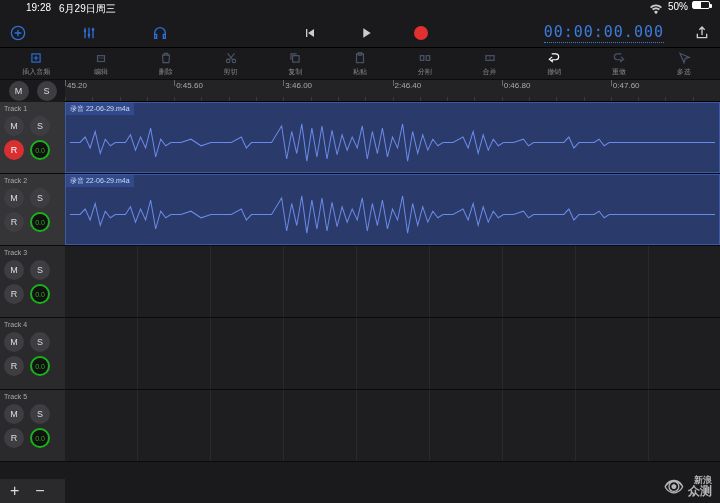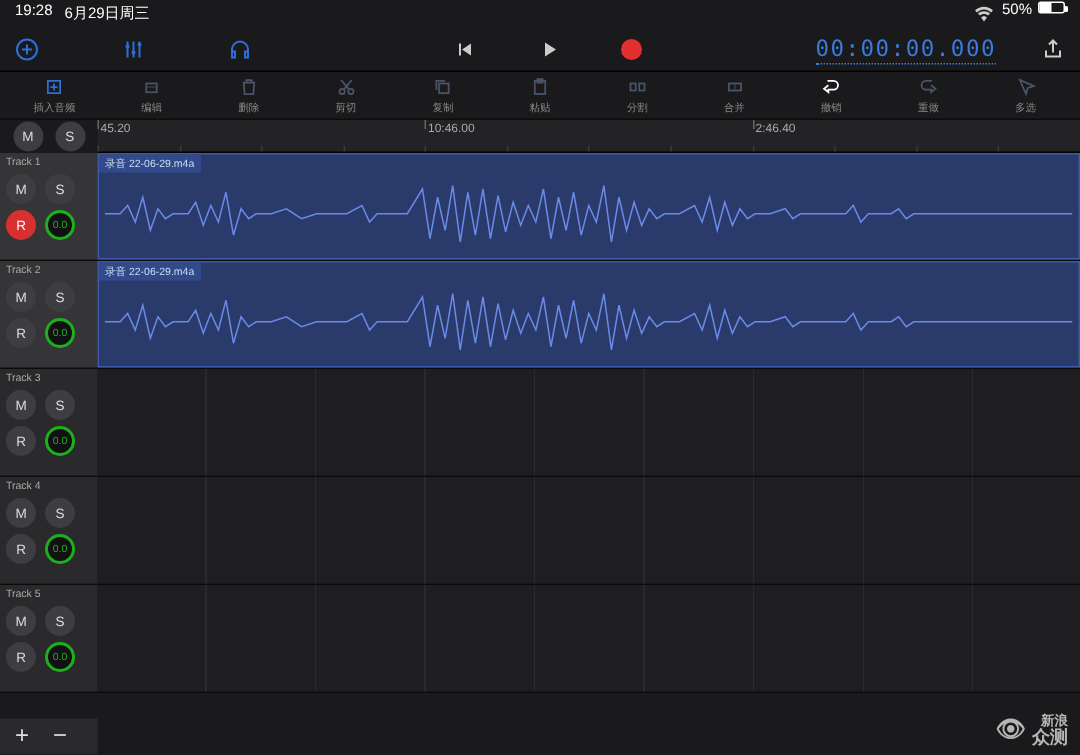--- a/index.html
+++ b/index.html
@@ -1,20 +1,20 @@
 <!DOCTYPE html>
 <html><head>
 <meta charset="utf-8">
 <style>
 * { margin: 0; padding: 0; box-sizing: border-box; font-family: -apple-system, "Helvetica Neue", Arial, sans-serif; }
 body { background: #1a1a1c; color: #fff; width: 720px; height: 503px; overflow: hidden; position: relative; }
 
 
 .statusbar { height: 18px; display: flex; justify-content: space-between; align-items: center; padding: 0 10px; font-size: 10px; color: #fff; }
-.status-left { display: flex; gap: 8px; }
+.status-left { display: flex; gap: 8px; margin-left: 16px; }
 .status-right { display: flex; gap: 4px; align-items: flex-start; }
 .batt { width: 18px; height: 8px; border: 1px solid #fff; border-radius: 2px; position: relative; }
 .batt::after { content: ""; position: absolute; right: -3px; top: 2px; width: 2px; height: 4px; background: #fff; border-radius: 0 1px 1px 0; }
 .batt-fill { background: #fff; height: 100%; width: 50%; }
 
 
 .topbar { height: 30px; display: flex; align-items: center; padding: 0 10px; border-bottom: 1px solid #000; }
 .topbar-left { display: flex; gap: 55px; align-items: center; flex: 0 0 240px; }
 .topbar-left .ticon { color: #2d6fd8; }
 .topbar-center { display: flex; gap: 40px; align-items: center; justify-content: center; flex: 1; }
@@ -196,27 +196,45 @@
   <div class="ruler-head">
     <div class="cbtn">M</div>
     <div class="cbtn">S</div>
   </div>
   <div class="rtick"><span>45.20</span><div class="rsub">
         <span></span>
         <span></span>
         <span></span>
         <span></span>
       </div></div>
-  <div class="rtick"><span>10:46.00</span><div class="rsub">
+  <div class="rtick"><span>0:45.60</span><div class="rsub">
+        <span></span>
+        <span></span>
+        <span></span>
+        <span></span>
+      </div></div>
+  <div class="rtick"><span>3:46.00</span><div class="rsub">
         <span></span>
         <span></span>
         <span></span>
         <span></span>
       </div></div>
   <div class="rtick"><span>2:46.40</span><div class="rsub">
+        <span></span>
+        <span></span>
+        <span></span>
+        <span></span>
+      </div></div>
+  <div class="rtick"><span>0:46.80</span><div class="rsub">
+        <span></span>
+        <span></span>
+        <span></span>
+        <span></span>
+      </div></div>
+  <div class="rtick"><span>0:47.60</span><div class="rsub">
         <span></span>
         <span></span>
         <span></span>
         <span></span>
       </div></div>
 </div>
 
 <div class="tracks">
 
   <div class="track" style="height:72px">

